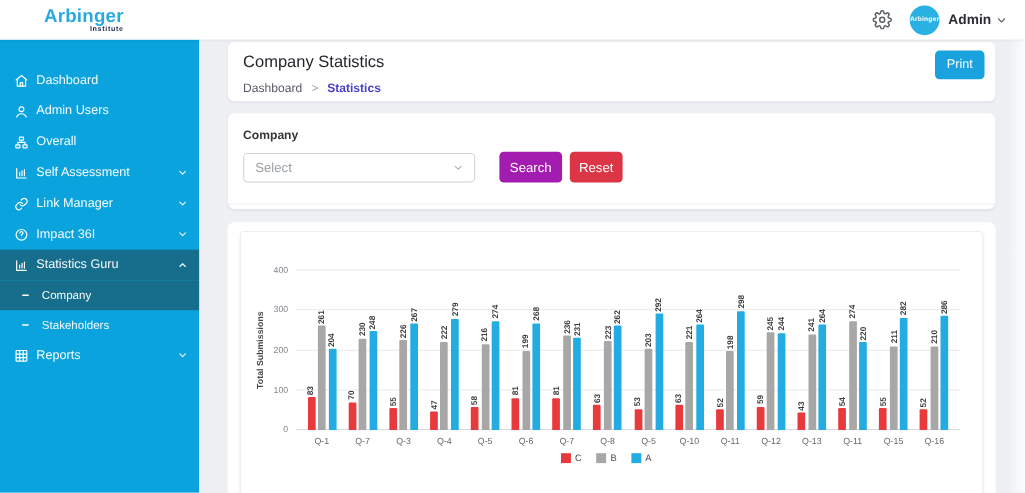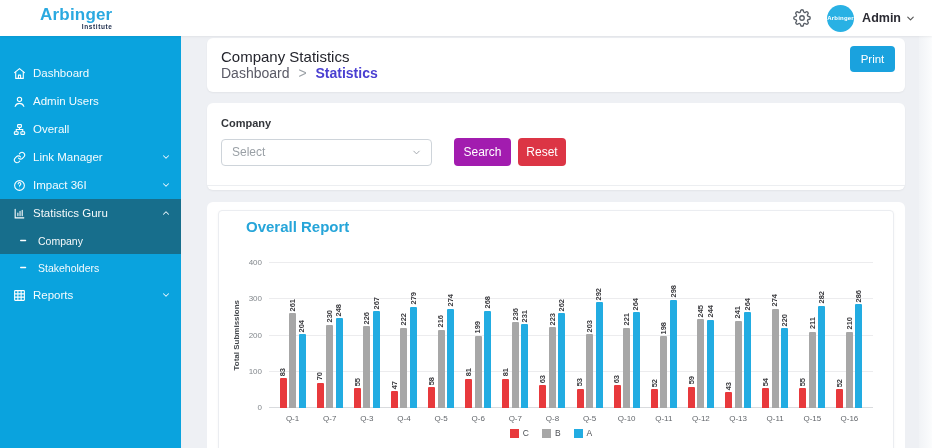--- a/index.html
+++ b/index.html
@@ -59,21 +59,21 @@
   
   .main { position:absolute; left:207px; top:36px; width:698px; }
 
   .card {
     background:#fff; border-radius:6px;
     box-shadow:0 1px 2px rgba(0,0,0,.05);
     position:absolute; left:0; right:0;
   }
   .card-title-bar { top:2px; height:54px; padding:10px 14px; }
   .page-title { font-size:15px; font-weight:400; color:#24252d; }
-  .breadcrumb { font-size:14px; margin-top:0; color:#5a5a66; }
+  .breadcrumb { font-size:11px; margin-top:10px; color:#5a5a66; }
   .crumb-sep { color:#9aa0a6; margin:0 5px; }
   .crumb-current { color:#4a3fd1; font-weight:700; cursor:pointer; }
   .print-btn {
     position:absolute; right:10px; top:8px; width:45px; height:26px;
     background:#1aa2de; color:#fff; border:none; border-radius:4px;
     font-size:11.5px; font-family:inherit; cursor:pointer;
   }
 
   .card-filter { top:67px; height:87px; padding:14px; }
   .filter-label { font-size:11px; font-weight:700; color:#33363b; }
@@ -182,20 +182,34 @@
             <rect x="8.5" y="3" width="7" height="5" rx="1"></rect>
             <rect x="2.5" y="16" width="7" height="5" rx="1"></rect>
             <rect x="14.5" y="16" width="7" height="5" rx="1"></rect>
             <path d="M12 8v4M6 16v-4h12v4"></path>
           </svg>
         </span>
         <span class="sb-label">Overall</span>
       </div>
       <div class="sb-item">
         <span class="sb-icon">
+          <svg viewBox="0 0 24 24" fill="none" stroke="currentColor" stroke-width="2" stroke-linecap="round">
+            <path d="M4 4v16h16"></path>
+            <path d="M9 16v-5M13 16v-8M17 16V6"></path>
+          </svg>
+        </span>
+        <span class="sb-label">Self Assessment</span>
+        <span class="sb-chevron">
+          <svg viewBox="0 0 24 24" fill="none" stroke="currentColor" stroke-width="2.5" stroke-linecap="round" stroke-linejoin="round">
+            <polyline points="6 9 12 15 18 9"></polyline>
+          </svg>
+        </span>
+      </div>
+      <div class="sb-item">
+        <span class="sb-icon">
           <svg viewBox="0 0 24 24" fill="none" stroke="currentColor" stroke-width="2" stroke-linecap="round" stroke-linejoin="round">
             <path d="M10 13a5 5 0 0 0 7.5.5l3-3a5 5 0 0 0-7-7l-1.7 1.7"></path>
             <path d="M14 11a5 5 0 0 0-7.5-.5l-3 3a5 5 0 0 0 7 7l1.7-1.7"></path>
           </svg>
         </span>
         <span class="sb-label">Link Manager</span>
         <span class="sb-chevron">
           <svg viewBox="0 0 24 24" fill="none" stroke="currentColor" stroke-width="2.5" stroke-linecap="round" stroke-linejoin="round">
             <polyline points="6 9 12 15 18 9"></polyline>
           </svg>
@@ -289,21 +303,20 @@
         </span>
       </div>
       <button class="btn search-btn">Search</button>
       <button class="btn reset-btn">Reset</button>
     </div>
     <div class="filter-divider"></div>
   </section>
 
   <section class="card card-chart">
     <div class="chart-inner">
-      <div class="chart-title">Overall Report</div>
       <div class="chart-wrap">
         <div class="y-axis-label-col">
           <span class="y-axis-label">Total Submissions</span>
         </div>
         <div class="y-axis-ticks">
             <div class="ytick" style="bottom: calc(100% - 4px);">400</div>
             <div class="ytick" style="bottom: calc(75% - 4px);">300</div>
             <div class="ytick" style="bottom: calc(50% - 4px); margin-top: 33px;">200</div>
             <div class="ytick" style="bottom: calc(25% - 4px);">100</div>
             <div class="ytick" style="bottom: calc(0% - 4px);">0</div>

